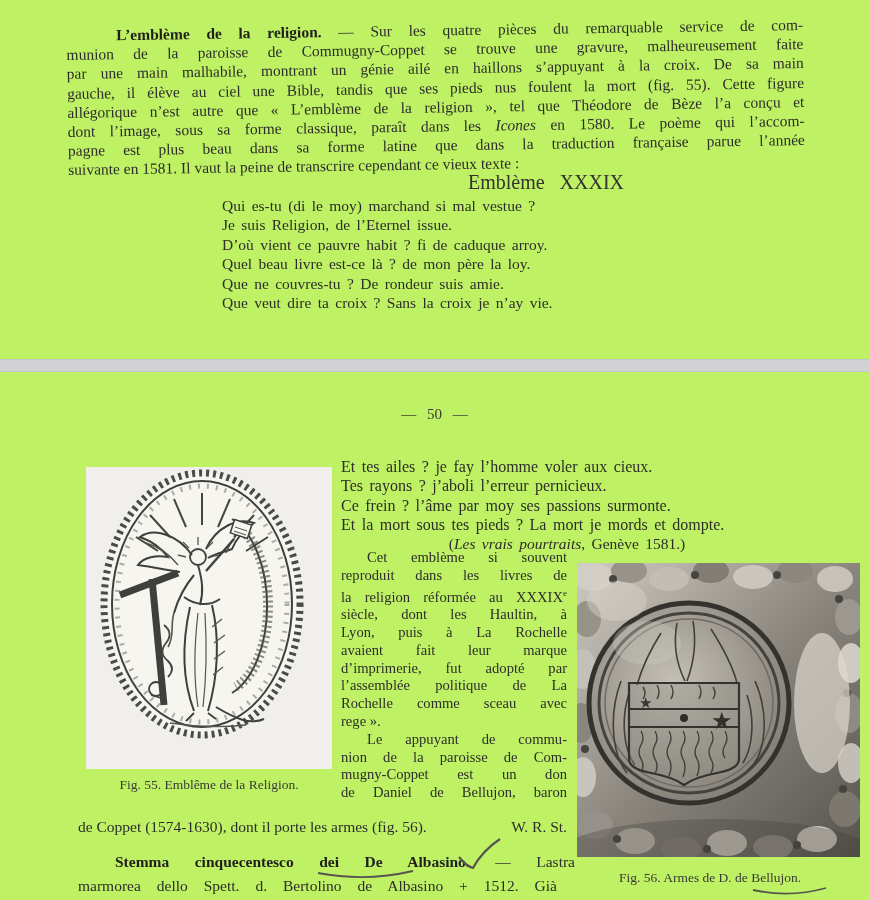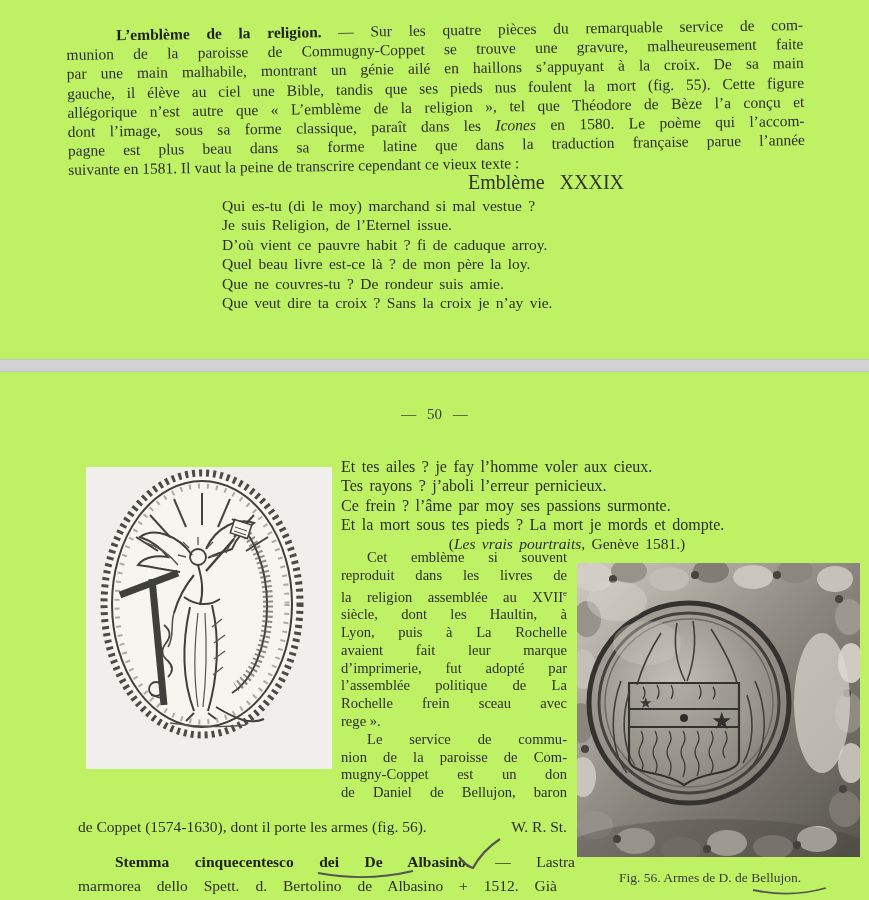--- a/index.html
+++ b/index.html
@@ -171,33 +171,34 @@
 
       <path d="M78,158 q10,8 2,18 q-8,10 2,18 q8,8 0,16" fill="none" stroke="#45453f" stroke-width="1.8"></path>
       <circle cx="70" cy="222" r="7" fill="none" stroke="#3f3f3c" stroke-width="1.8"></circle>
       <path d="M65,228 l10,3" stroke="#3f3f3c" stroke-width="1.6"></path>
 
       <path d="M108,246 L100,254 M122,246 L130,252" stroke="#3f3f3c" stroke-width="1.8" fill="none"></path>
       <path d="M84,256 q38,6 76,2" fill="none" stroke="#55554f" stroke-width="1.4"></path>
       <path d="M130,240 C150,252 164,258 178,252" fill="none" stroke="#3f3f3c" stroke-width="2"></path>
     </svg>
   </div>
+  <div class="fig55cap">Fig. 55. Emblême de la Religion.</div>
 
   <div class="colmid">
     <div class="jl ind">Cet emblème si souvent</div>
     <div class="jl">reproduit dans les livres de</div>
-    <div class="jl"><span>la religion assemblée au XVII</span><span class="sup">e</span></div>
+    <div class="jl"><span>la religion réformée au XXXIX</span><span class="sup">e</span></div>
     <div class="jl">siècle, dont les Haultin, à</div>
     <div class="jl">Lyon, puis à La Rochelle</div>
     <div class="jl">avaient fait leur marque</div>
     <div class="jl">d’imprimerie, fut adopté par</div>
     <div class="jl">l’assemblée politique de La</div>
-    <div class="jl">Rochelle frein sceau avec</div>
+    <div class="jl">Rochelle comme sceau avec</div>
     <div class="ll">rege ».</div>
-    <div class="jl ind">Le service de commu-</div>
+    <div class="jl ind">Le appuyant de commu-</div>
     <div class="jl">nion de la paroisse de Com-</div>
     <div class="jl">mugny-Coppet est un don</div>
     <div class="jl">de Daniel de Bellujon, baron</div>
   </div>
 
   <div class="fig56">
     <svg viewBox="0 0 283 294" width="283" height="294">
       <defs>
         <linearGradient id="g2" x1="0" y1="0" x2="1" y2="1">
           <stop offset="0" stop-color="#cfcbc2"></stop>

